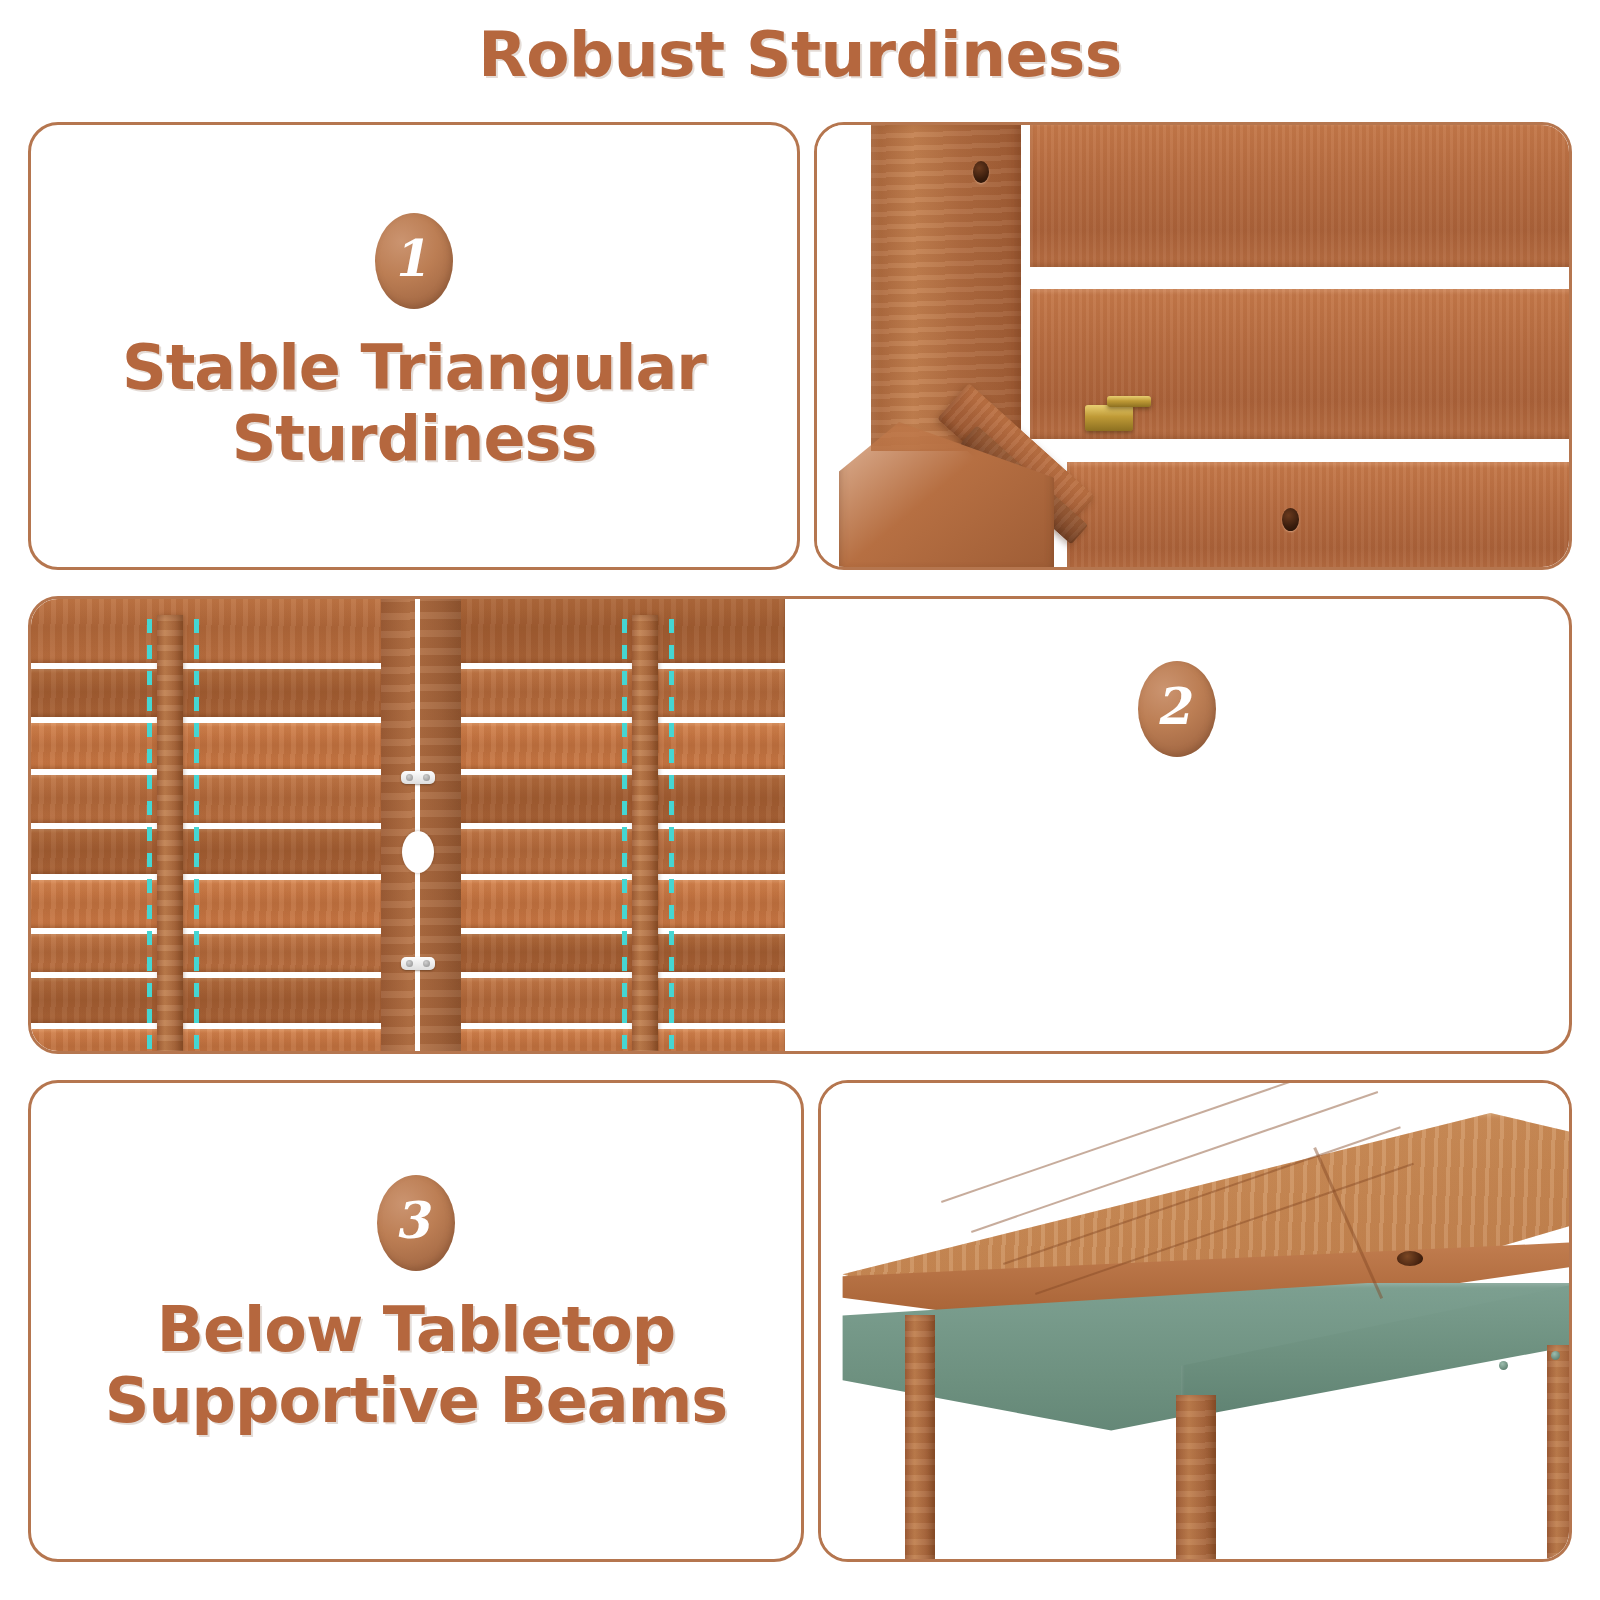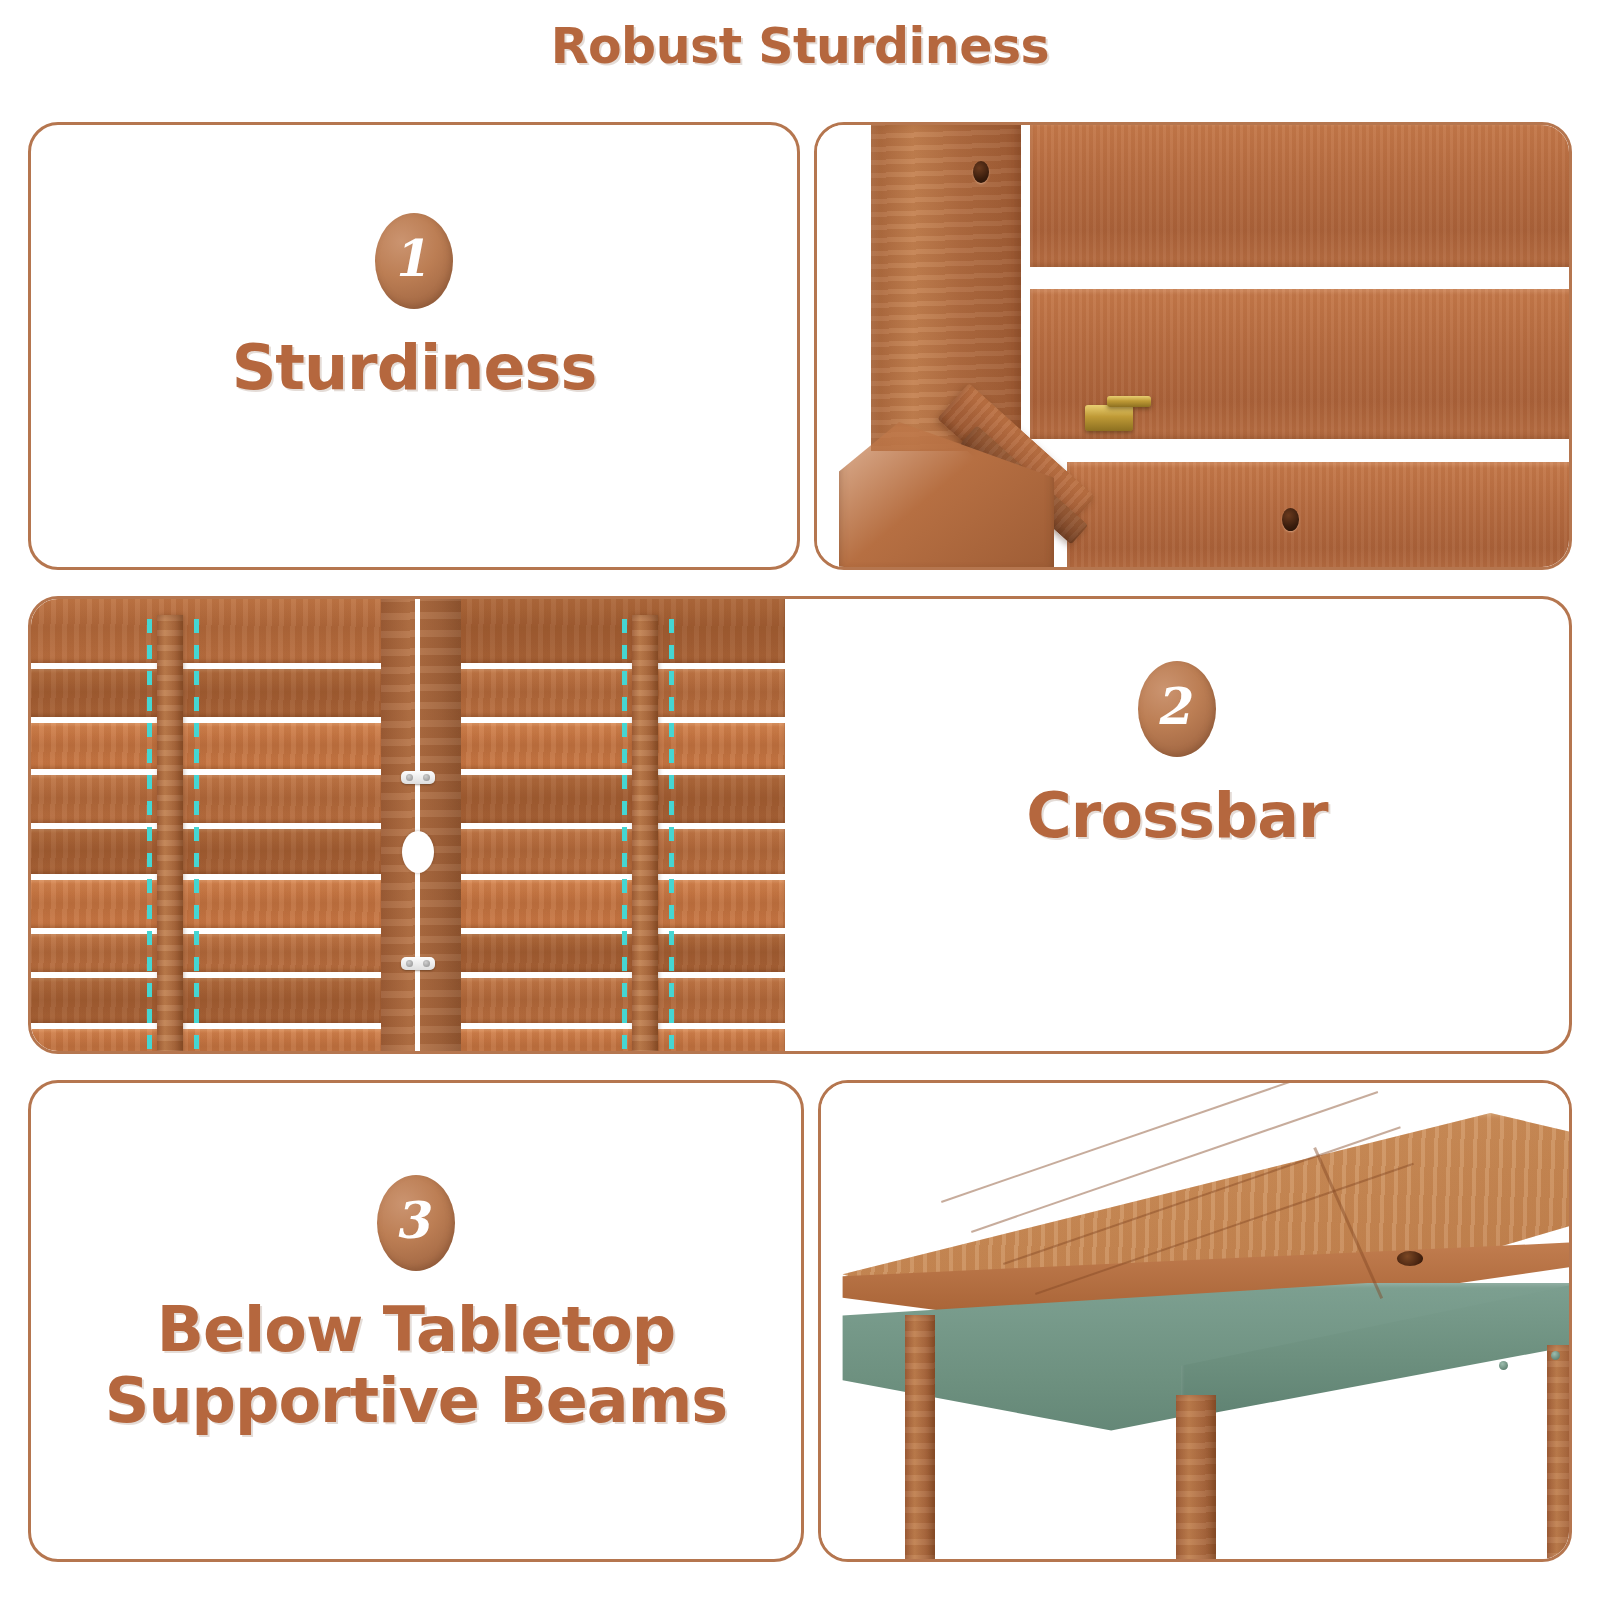--- a/index.html
+++ b/index.html
@@ -16,21 +16,21 @@
   }
 
   
   .page-title {
     position: absolute;
     top: 18px;
     left: 0;
     width: 1600px;
     text-align: center;
     font-family: "DejaVu Sans", sans-serif;
-    font-size: 49px;
+    font-size: 63px;
     font-weight: bold;
     letter-spacing: -0.5px;
     color: #b5673e;
     text-shadow: 2px 2px 0 rgba(120,80,55,0.20);
     white-space: nowrap;
   }
 
   
   .card {
     position: absolute;
@@ -228,20 +228,21 @@
 <body>
 
 <div class="page-title">Robust Sturdiness</div>
 
 <div class="card" style="left:28px; top:122px; width:772px; height:448px;">
   <div class="textblock" style="top:88px;">
     <div class="badge">
       <span class="badge-num">1</span>
     </div>
     <div class="headline">
+      <div>Stable Triangular</div>
       <div>Sturdiness</div>
     </div>
   </div>
 </div>
 
 <div class="card" style="left:814px; top:122px; width:758px; height:448px;">
   <div class="photo1">
 
     <div class="p1-slat" style="left:213px; top:-4px; width:560px; height:146px;"></div>
     <div class="p1-slat" style="left:213px; top:164px; width:560px; height:150px;"></div>
@@ -300,21 +301,20 @@
     <div class="p2-plate" style="left:370px; top:172px; width:34px; height:13px;"></div>
     <div class="p2-plate" style="left:370px; top:358px; width:34px; height:13px;"></div>
     <div class="p2-umbrella-hole" style="left:371px; top:232px; width:32px; height:42px;"></div>
   </div>
 
   <div class="textblock" style="left:748px; width:796px; top:62px;">
     <div class="badge">
       <span class="badge-num">2</span>
     </div>
     <div class="headline">
-      <div>Crossbar</div>
     </div>
   </div>
 </div>
 
 <div class="card" style="left:28px; top:1080px; width:776px; height:482px;">
   <div class="textblock" style="top:92px;">
     <div class="badge">
       <span class="badge-num">3</span>
     </div>
     <div class="headline">

